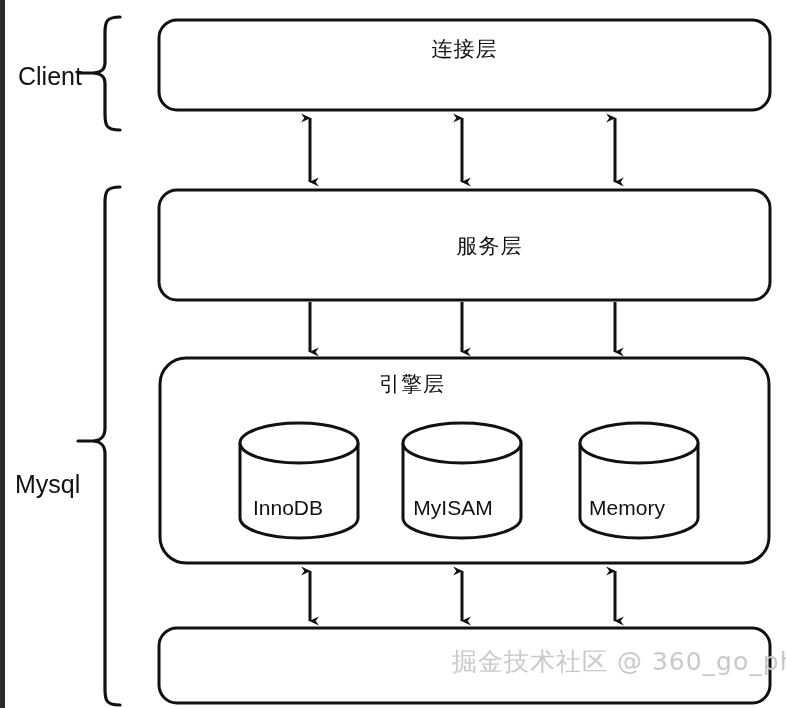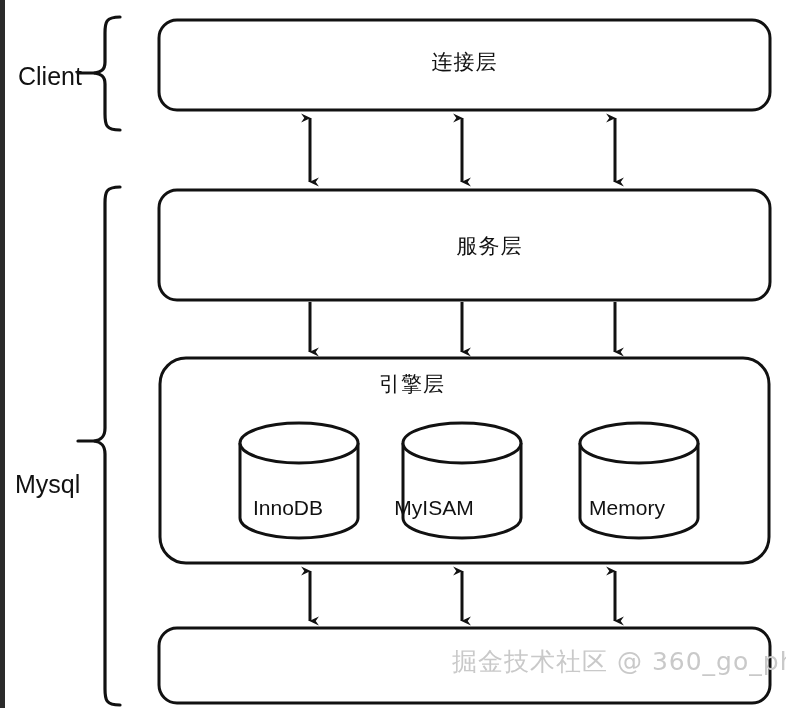--- a/index.html
+++ b/index.html
@@ -148,30 +148,30 @@
                C106,187 105,192 105,203
                L105,428
                C105,437 101,440 94,441
                C101,442 105,445 105,454
                L105,689
                C105,700 106,705 120,705" fill="none" stroke="#111111" stroke-width="3.2" stroke-linecap="round"></path>
       <line x1="78" y1="441" x2="94" y2="441" stroke="#111111" stroke-width="3.2" stroke-linecap="round"></line>
     </g>
   </svg>
 
-  <div class="layer-box-label" style="left:159px; top:48px; width:611px;">连接层</div>
+  <div class="layer-box-label" style="left:159px; top:35px; width:611px;">连接层</div>
 
   <div class="layer-box-label" style="left:159px; top:232px; width:611px;padding-left:25px;">服务层</div>
 
   <div class="layer-box-label" style="left:160px; top:370px; width:504px;">引擎层</div>
 
 
   <div class="cyl-label" style="left:240px; top:496px; width:96px;">InnoDB</div>
 
-  <div class="cyl-label" style="left:384px; top:496px; width:100px;">MyISAM</div>
+  <div class="cyl-label" style="left:403px; top:496px; width:100px;">MyISAM</div>
 
   <div class="cyl-label" style="left:580px; top:496px; width:94px;">Memory</div>
 
   <div class="brace-label" style="left:18px; top:62px;">Client</div>
 
   <div class="brace-label" style="left:15px; top:430px;margin-top:40px;">Mysql</div>
 
   <div id="watermark">掘金技术社区 @ 360_go_php</div>
 
 </div>

